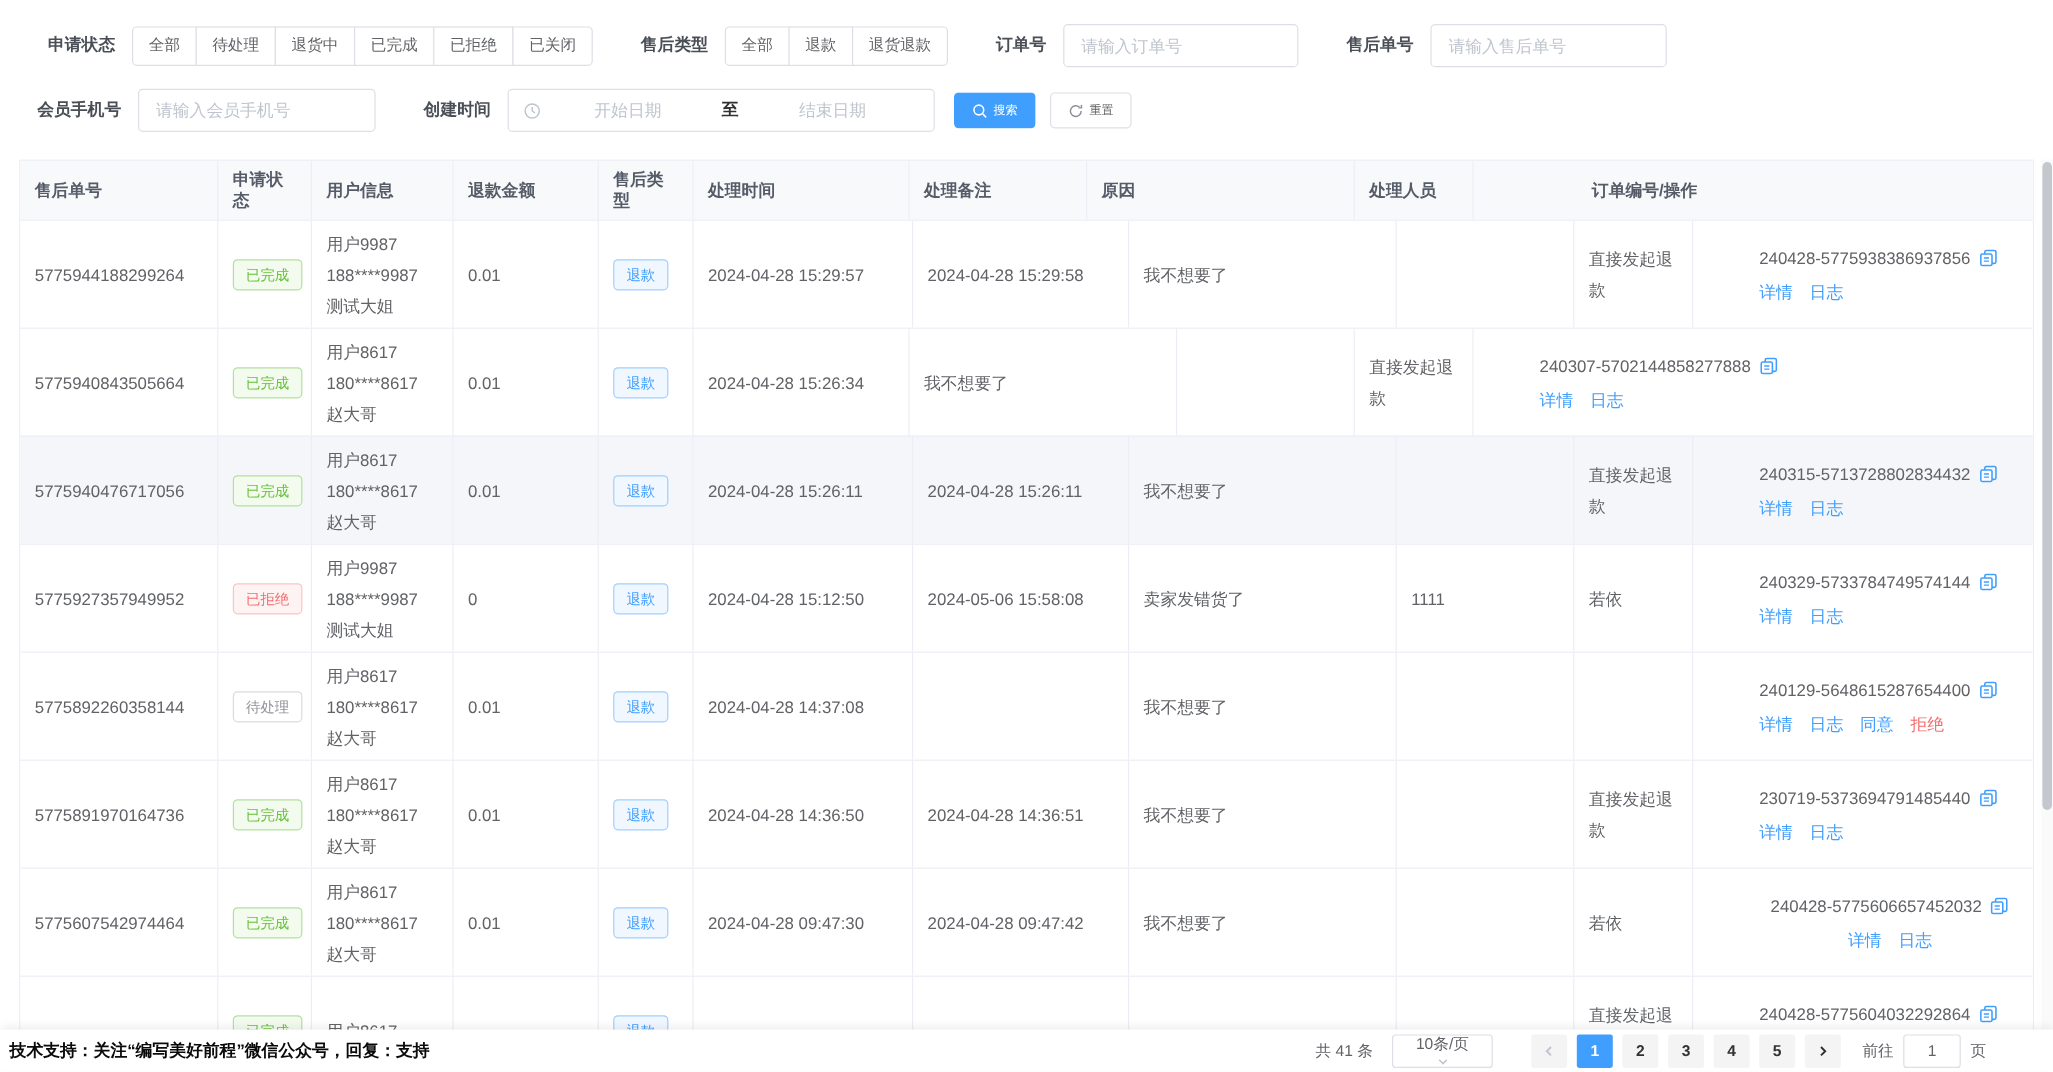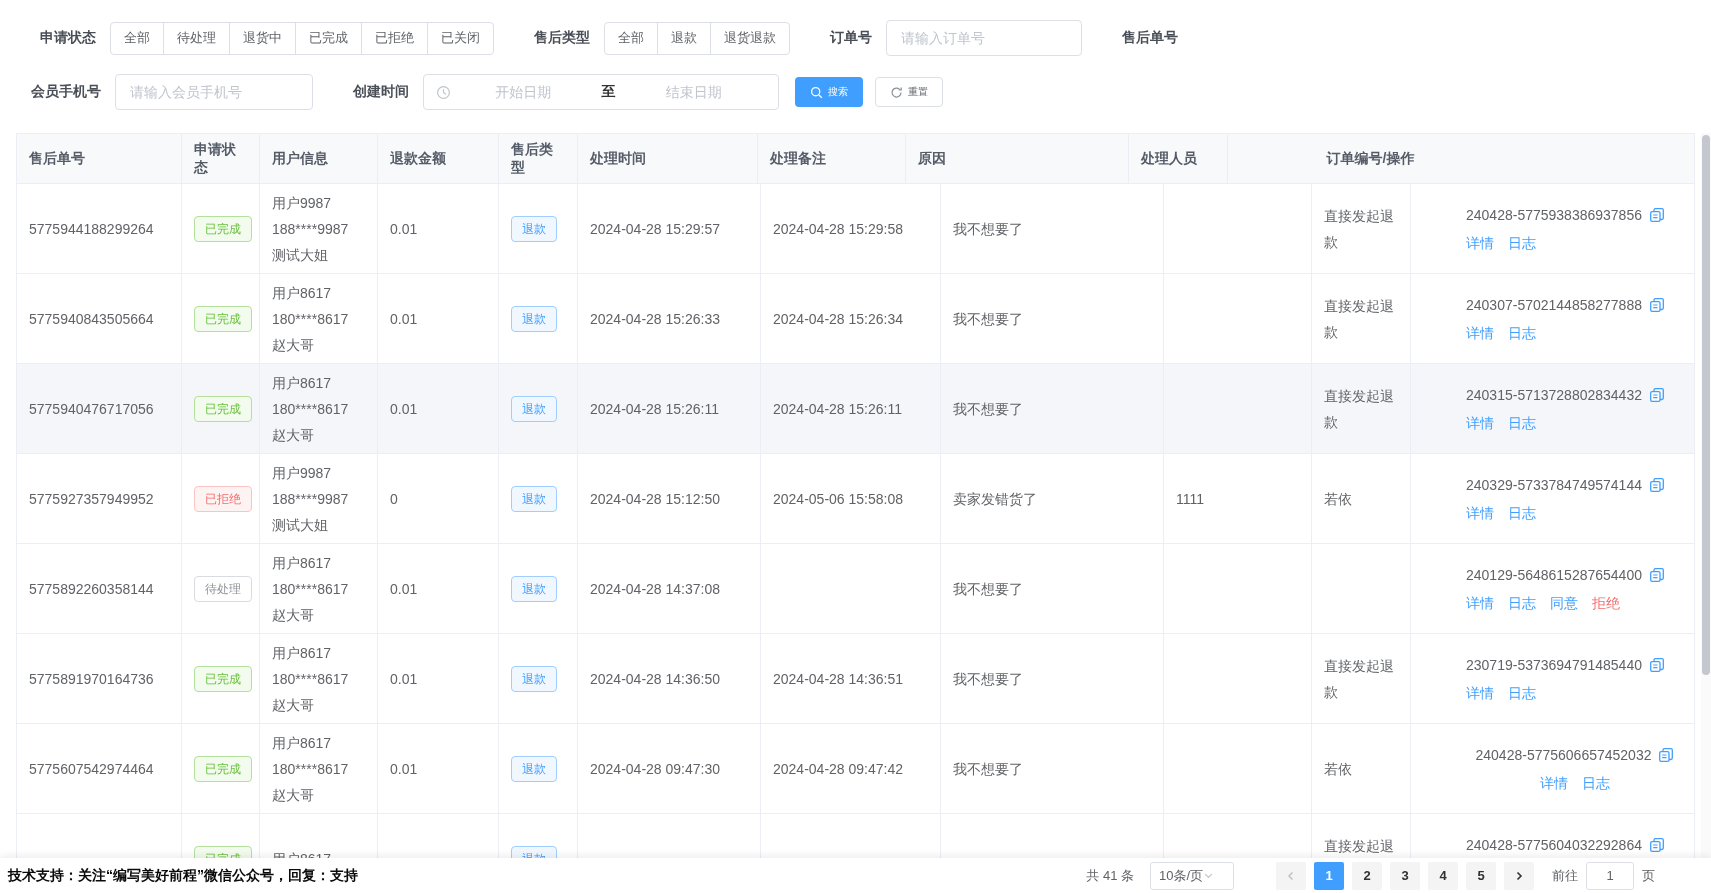--- a/index.html
+++ b/index.html
@@ -82,22 +82,22 @@
     position:absolute; left:0; bottom:0; width:1711px; height:35px; background:#fff;
     box-shadow:0 -2px 8px rgba(0,0,0,0.08);
     display:flex; align-items:center; justify-content:space-between;
     padding:0 56px 0 8px; z-index:5;
   }
   .support { font-weight:bold; color:#0a0a0a; font-size:14px; }
   .pager { display:flex; align-items:center; font-size:13px; color:#606266; }
   .total { margin-right:16px; }
   .size-select {
     width:84px; height:28px; border:1px solid #dcdfe6; border-radius:3px;
-    display:flex; align-items:center; justify-content:flex-start;
-    padding:0 8px; margin-right:38px; background:#fff; cursor:pointer; color:#606266;
+    display:flex; align-items:center; justify-content:center;
+    padding:0 8px; margin-right:28px; background:#fff; cursor:pointer; color:#606266;flex-direction:column;
   }
   .pg-btn {
     min-width:30px; height:28px; margin:0 4px; padding:0 4px; background:#f4f4f5; border-radius:2px;
     display:flex; align-items:center; justify-content:center;
     font-size:13px; font-weight:bold; color:#303133; cursor:pointer;
   }
   .pg-btn.active { background:#409eff; color:#fff; }
   .goto { margin-left:14px; display:flex; align-items:center; gap:8px; }
   .goto-input {
     width:48px; height:28px; border:1px solid #dcdfe6; border-radius:3px;
@@ -126,20 +126,21 @@
   <div class="btn-group" id="type-group">
       <div class="gbtn">全部</div>
       <div class="gbtn">退款</div>
       <div class="gbtn">退货退款</div>
     </div>
 
   <span class="flabel ml52">订单号</span>
   <input class="text-input" style="width: 196px;" placeholder="请输入订单号">
 
   <span class="flabel ml40">售后单号</span>
+  <input class="text-input" style="width: 197px;" placeholder="请输入售后单号">
 </div>
 
 <div class="filter-row fr2">
   <span class="flabel">会员手机号</span>
   <input class="text-input" style="width: 198px;" placeholder="请输入会员手机号">
 
   <span class="flabel ml40">创建时间</span>
   <div class="date-range">
     <span>
       <svg width="15" height="15" viewBox="0 0 16 16" fill="none" stroke="#bfc5ce" stroke-width="1.3">
@@ -247,23 +248,20 @@
           <div>用户8617</div>
           <div>180****8617</div>
           <div>赵大哥</div>
         </div>
         <div class="td" style="width: 121px;">
           <span>0.01</span>
         </div>
         <div class="td" style="width: 79px;">
           <span class="tag tag-primary">退款</span>
         </div>
-        <div class="td" style="width: 183px;">
-          <span>2024-04-28 15:26:33</span>
-        </div>
         <div class="td" style="width: 180px; text-align: right;">
           <span>2024-04-28 15:26:34</span>
         </div>
         <div class="td" style="width: 223px;">
           <span>我不想要了</span>
         </div>
         <div class="td" style="width: 148px;">
           <span></span>
         </div>
         <div class="td" style="width: 99px;">

